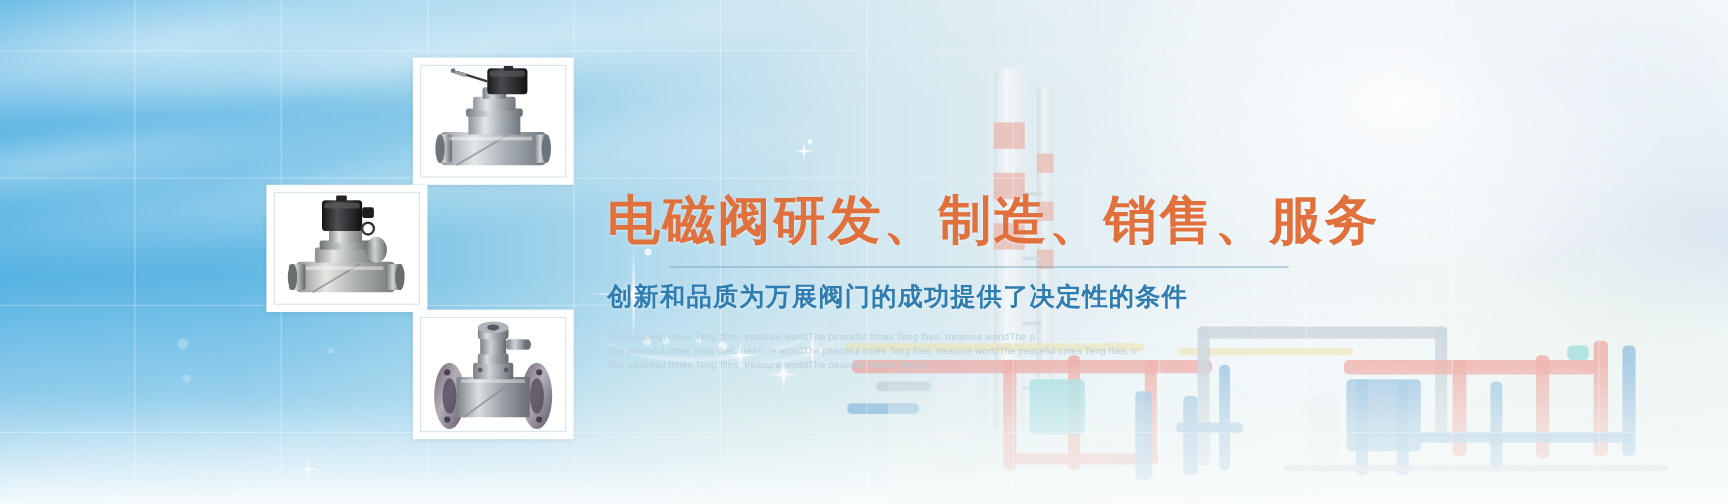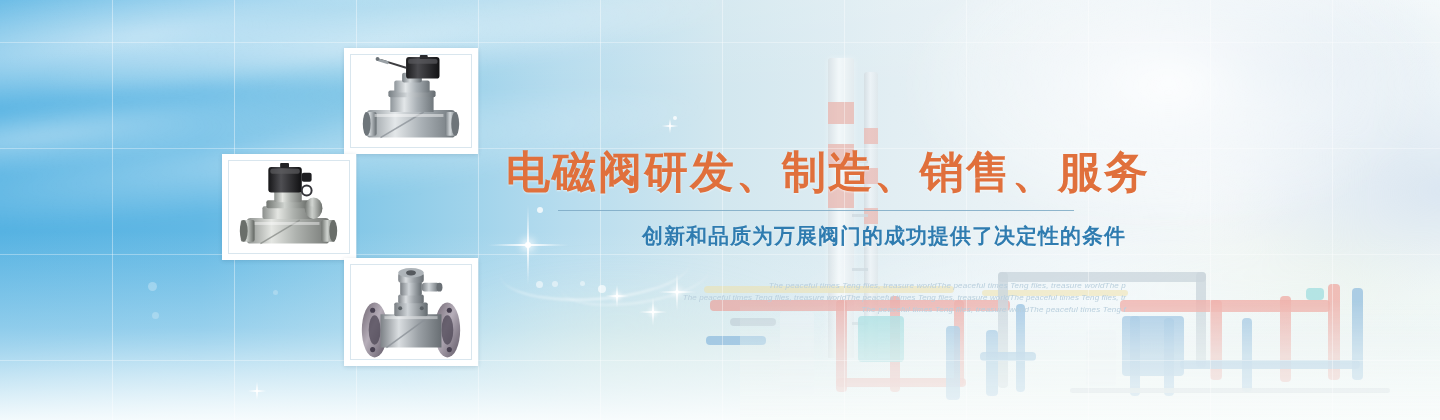--- a/index.html
+++ b/index.html
@@ -139,36 +139,36 @@
     box-shadow:0 1px 4px rgba(40,80,110,.18);
   }
   .thumb .inner{
     position:absolute;inset:6px;
     border:1px solid #d9e6ee;
     background:#fff;
   }
   .valve{position:absolute;inset:0;}
 
   
-  .copy{position:absolute;left:506px;top:148px;width:620px;text-align:right;}
+  .copy{position:absolute;left:506px;top:160px;width:620px;text-align:left;}
   .headline{
     font-size:44px;font-weight:bold;letter-spacing:2px;
     color:#e0703c;line-height:1.1;white-space:nowrap;
     text-shadow:0 1px 2px rgba(255,255,255,.55);
   }
   .rule{
     width:516px;height:1px;margin:14px auto 12px auto;
     background:#7da9c4;opacity:.85;
   }
   .subline{
     font-size:21px;font-weight:bold;letter-spacing:1px;
     color:#2f7cb0;white-space:nowrap;line-height:1.2;
     text-shadow:0 1px 2px rgba(255,255,255,.45);
   }
-  .smallprint{margin-top:31px;color:#b9cfdd;font-size:8px;line-height:12px;letter-spacing:.2px;font-style:italic;}
+  .smallprint{margin-top:14px;color:#b9cfdd;font-size:8px;line-height:12px;letter-spacing:.2px;}
   .smallprint div{white-space:nowrap;}
   .sp2{letter-spacing:.1px;}
 
   
   .spark{position:absolute;pointer-events:none;}
   .spark i{position:absolute;left:50%;top:50%;background:#fff;border-radius:50%;transform:translate(-50%,-50%);}
   .spark .h{height:2px;}
   .spark .v{width:2px;}
   .spark .core{width:6px;height:6px;border-radius:50%;box-shadow:0 0 8px 3px rgba(255,255,255,.95);}
   .bokeh{position:absolute;border-radius:50%;background:rgba(255,255,255,.78);pointer-events:none;}

